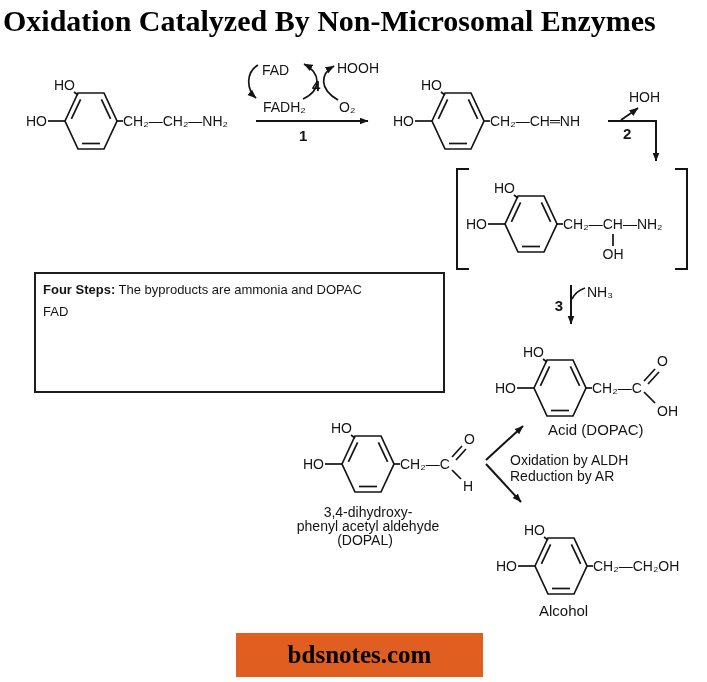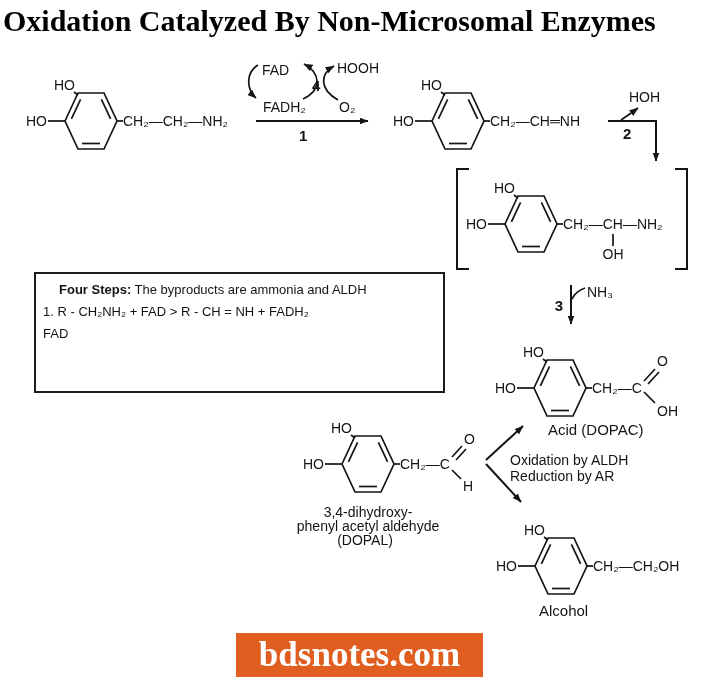--- a/index.html
+++ b/index.html
@@ -8,26 +8,26 @@
   .title{position:absolute;left:3px;top:4px;width:704px;white-space:nowrap;
          font-family:"Liberation Serif",serif;font-weight:700;font-size:30px;color:#000;}
   svg.scheme{position:absolute;left:0;top:0;}
   svg.scheme text{font-family:"Liberation Sans","DejaVu Sans",sans-serif;font-size:14px;fill:#141414;}
   svg.scheme text.num{font-weight:700;font-size:15px;}
   svg.scheme text.lbl{font-size:15px;}
   .stk{stroke:#141414;stroke-width:1.7;fill:none;}
   .stk2{stroke:#141414;stroke-width:2;fill:none;}
   .steps-box{position:absolute;left:34px;top:272px;width:411px;height:121px;box-sizing:border-box;
              border:2px solid #1d1d1d;background:#fff;padding:5px 7px;font-size:13px;line-height:22px;}
-  .steps-header b{font-weight:700;margin-left:16px;}
+  .steps-header b{font-weight:700;}
   .steps-row{display:flex;}
   .steps-row .formula{width:296px;flex:none;}
   .steps-row .rname{flex:1;}
   .watermark{position:absolute;left:236px;top:633px;width:247px;height:44px;background:#E05E20;
-             color:#ffffff;font-family:"Liberation Serif",serif;font-weight:700;font-size:35px;
+             color:#000000;font-family:"Liberation Serif",serif;font-weight:700;font-size:25px;
              text-align:center;line-height:44px;cursor:pointer;}
 </style>
 </head>
 <body>
 
 <div class="page">
 
   <div class="title">Oxidation Catalyzed By Non-Microsomal Enzymes</div>
 
   <svg class="scheme" width="707" height="682" viewBox="0 0 707 682">
@@ -154,23 +154,22 @@
       <line class="stk" x1="544" y1="537" x2="548" y2="540"></line>
       <text x="517" y="571" text-anchor="end">HO</text>
       <line class="stk" x1="518" y1="566" x2="535" y2="566"></line>
       <line class="stk" x1="587" y1="566" x2="593" y2="566"></line>
       <text x="593" y="571">CH₂—CH₂OH</text>
       <text class="lbl" x="539" y="616">Alcohol</text>
     </g>
   </svg>
 
   <div class="steps-box">
-    <div class="steps-header"><b>Four Steps:</b><span> The byproducts are ammonia and ALDH</span></div>
+    <div class="steps-header"><b>Four Steps:</b><span> The byproducts are ammonia and DOPAC</span></div>
     <div class="steps-row">
-      <span class="formula">1. R - CH₂NH₂ + FAD &gt; R - CH = NH + FADH₂</span>
     </div>
     <div class="steps-row">
       <span class="rname">FAD</span>
     </div>
   </div>
 
   <div class="watermark">bdsnotes.com</div>
 
 </div>
 

